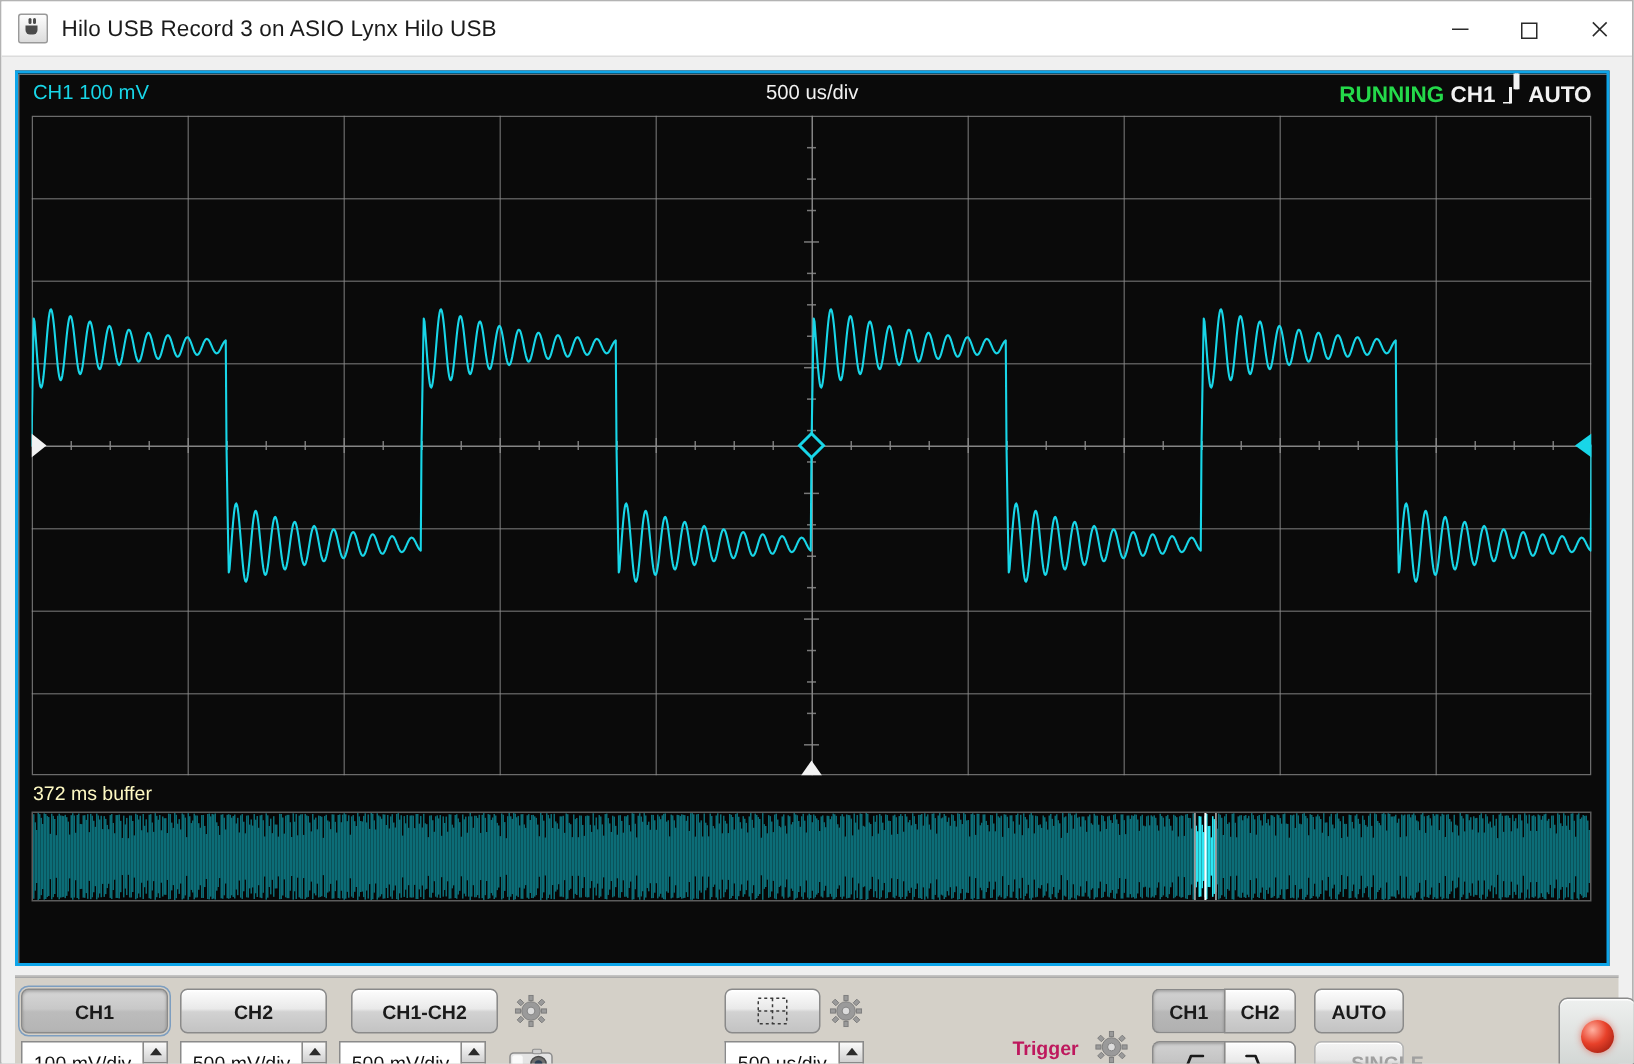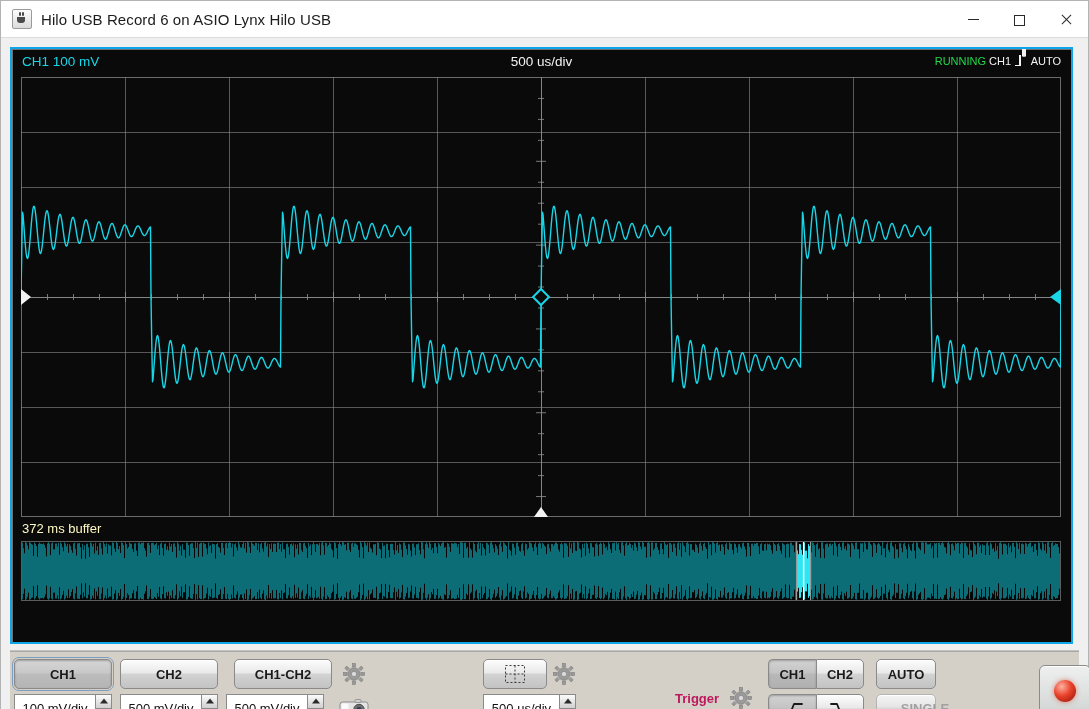--- a/index.html
+++ b/index.html
@@ -157,23 +157,24 @@
     position: absolute;
     left: 0; top: 5px;
     width: 100%;
     text-align: center;
     font-size: 13.5px;
     color: #f2f2f2;
   }
   #status-readout {
     position: absolute;
     right: 10px; top: 6px;
-    font-size: 11px;
+    font-size: 15px;
     color: #f2f2f2;
     white-space: nowrap;
+    font-weight: bold;
   }
   #status-running { color: #24d94a; }
   .edge-glyph-inline {
     display: inline-block;
     vertical-align: -1px;
     width: 12px; height: 11px;
     position: relative;
     margin: 0 1px;
   }
   .edge-glyph-inline::before {
@@ -405,21 +406,21 @@
   }
   #record-button .led-red { width: 22px; height: 22px; }
 </style>
 </head>
 <body>
 
 <div id="app-window">
 
   <div id="title-bar">
     <div id="app-icon"></div>
-    <div id="title-text">Hilo USB Record 6 on ASIO Lynx Hilo USB</div>
+    <div id="title-text">Hilo USB Record 3 on ASIO Lynx Hilo USB</div>
     <div class="win-controls">
       <div class="win-btn">
           <span class="glyph glyph-min"></span>
         </div>
       <div class="win-btn">
           <span class="glyph glyph-max"></span>
         </div>
       <div class="win-btn">
           <span class="glyph glyph-close"></span>
         </div>

